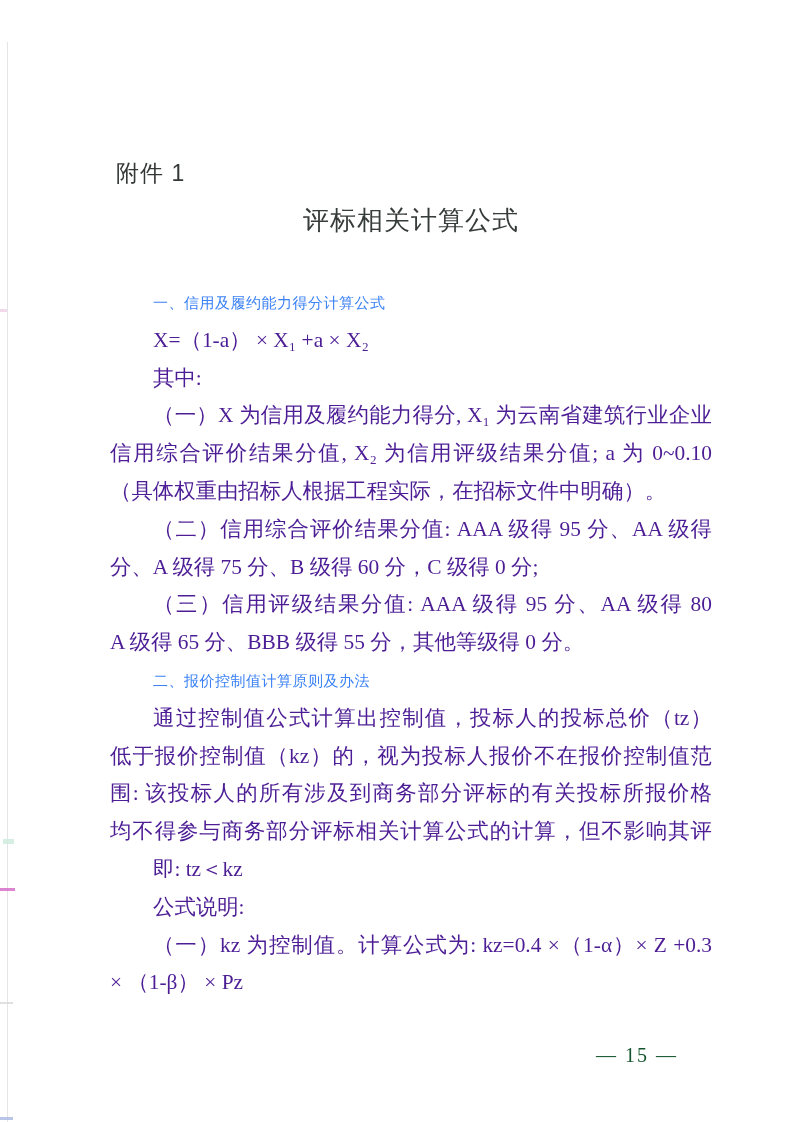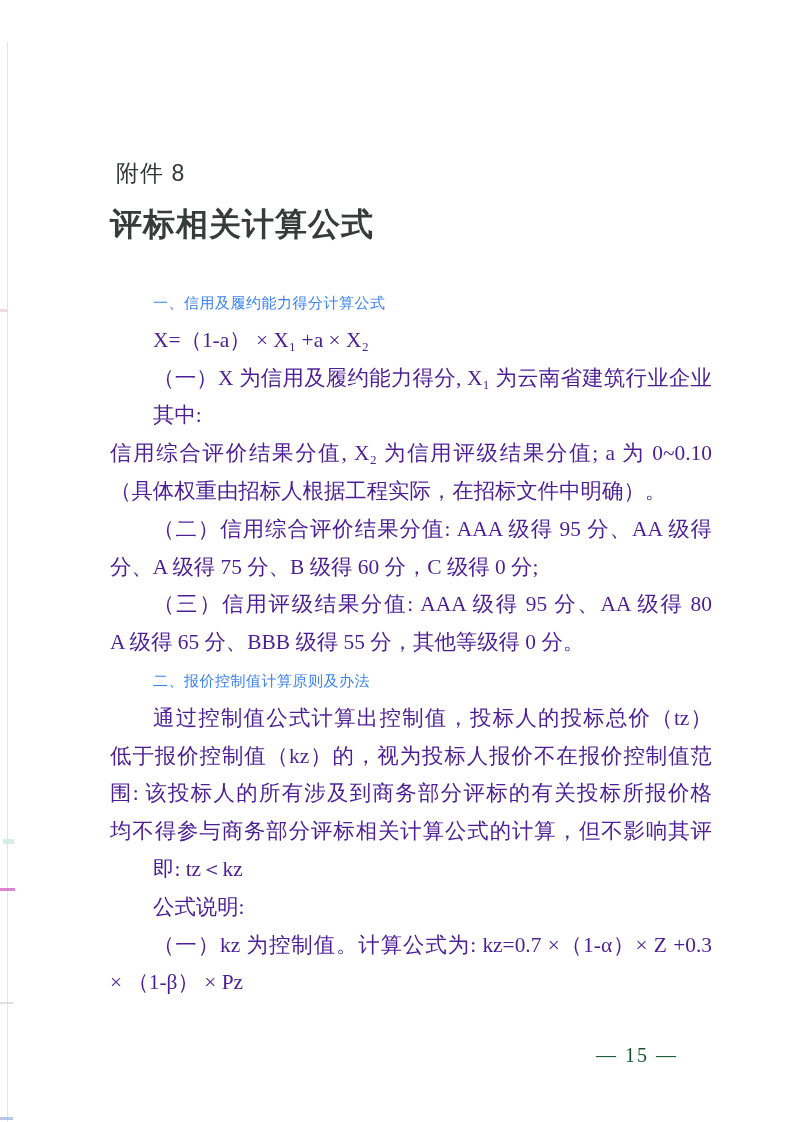--- a/index.html
+++ b/index.html
@@ -38,24 +38,24 @@
     left: 116px; top: 158px;
     font-family: "Liberation Sans", "DejaVu Sans", sans-serif;
     font-size: 23px;
     color: #333736;
     letter-spacing: 1px;
   }
   .doc-title {
     position: absolute;
     left: 110px; top: 203px;
     width: 602px;
-    text-align: left;
+    text-align: center;
     font-family: "Liberation Serif", "DejaVu Serif", serif;
-    font-weight: 700;
-    font-size: 32px;
+    font-weight: 400;
+    font-size: 26px;
     color: #363c3a;
     letter-spacing: 1px;
   }
 
   
   .body-block {
     position: absolute;
     left: 110px; top: 284px;
     width: 602px;
   }
@@ -95,40 +95,40 @@
 
 <div class="page">
 
   <div class="scan-vline"></div>
   <div class="scan-tick tick-pink-upper"></div>
   <div class="scan-tick tick-teal"></div>
   <div class="scan-tick tick-magenta"></div>
   <div class="scan-tick tick-gray"></div>
   <div class="scan-tick tick-blue"></div>
 
-  <div class="attachment">附件 8</div>
+  <div class="attachment">附件 1</div>
   <div class="doc-title">评标相关计算公式</div>
 
   <div class="body-block">
     <div class="line heading indent">一、信用及履约能力得分计算公式</div>
     <div class="line indent">X=（1-a） × X₁ +a × X₂</div>
+    <div class="line indent">其中:</div>
     <div class="line indent justify-full">（一）X 为信用及履约能力得分, X₁ 为云南省建筑行业企业</div>
-    <div class="line indent">其中:</div>
     <div class="line justify-full">信用综合评价结果分值, X₂ 为信用评级结果分值; a 为 0~0.10</div>
     <div class="line">（具体权重由招标人根据工程实际，在招标文件中明确）。</div>
     <div class="line indent justify-full">（二）信用综合评价结果分值: AAA 级得 95 分、AA 级得 85</div>
     <div class="line">分、A 级得 75 分、B 级得 60 分，C 级得 0 分;</div>
     <div class="line indent justify-full">（三）信用评级结果分值: AAA 级得 95 分、AA 级得 80 分、</div>
     <div class="line">A 级得 65 分、BBB 级得 55 分，其他等级得 0 分。</div>
     <div class="line heading indent">二、报价控制值计算原则及办法</div>
     <div class="line indent justify-full">通过控制值公式计算出控制值，投标人的投标总价（tz）</div>
     <div class="line justify-full">低于报价控制值（kz）的，视为投标人报价不在报价控制值范</div>
     <div class="line justify-full">围: 该投标人的所有涉及到商务部分评标的有关投标所报价格</div>
     <div class="line justify-full">均不得参与商务部分评标相关计算公式的计算，但不影响其评</div>
     <div class="line indent">即: tz＜kz</div>
     <div class="line indent">公式说明:</div>
-    <div class="line indent justify-full">（一）kz 为控制值。计算公式为: kz=0.7 ×（1-α）× Z +0.3</div>
+    <div class="line indent justify-full">（一）kz 为控制值。计算公式为: kz=0.4 ×（1-α）× Z +0.3</div>
     <div class="line">× （1-β） × Pz</div>
   </div>
 
   <div class="page-number">— 15 —</div>
 
 </div>
 
 </body></html>

